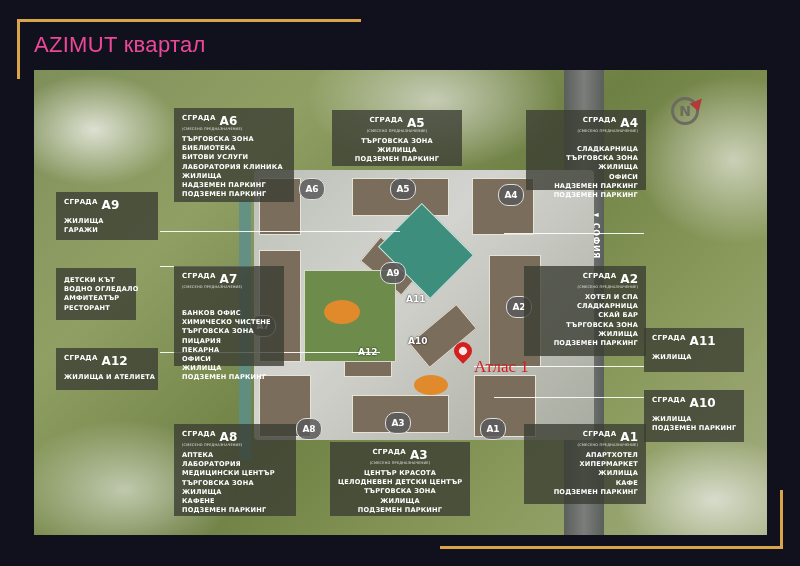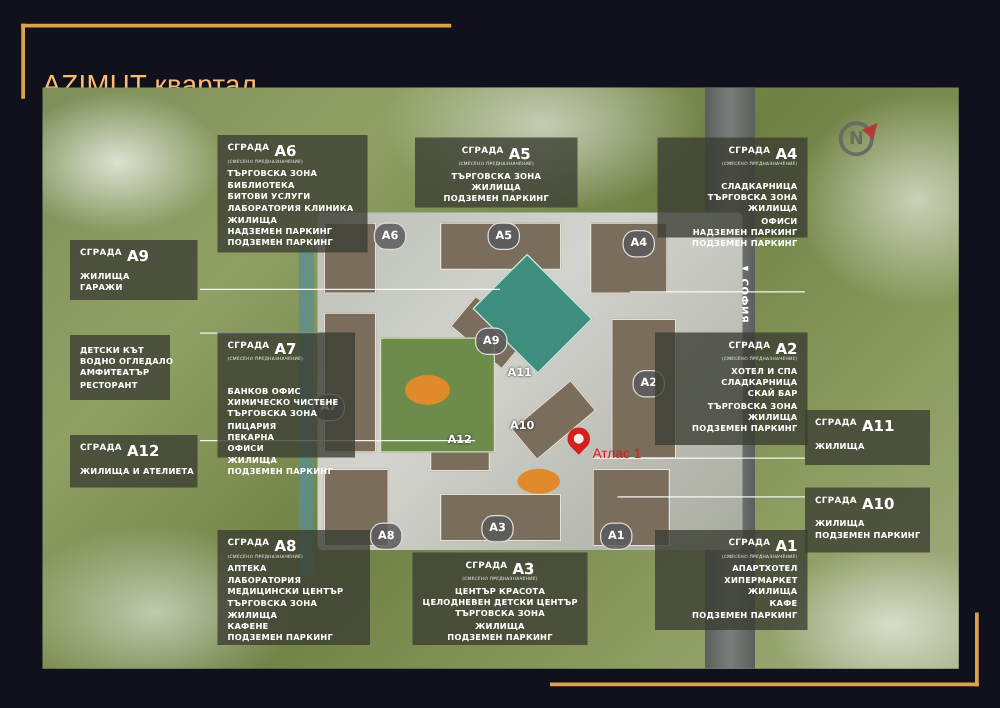--- a/index.html
+++ b/index.html
@@ -1,21 +1,21 @@
 <!DOCTYPE html>
 <html><head>
 <meta charset="utf-8">
 <style>
   html,body{margin:0;padding:0;}
   body{width:800px;height:566px;background:#11111d;position:relative;overflow:hidden;font-family:"DejaVu Sans",sans-serif;}
   .frame-top{position:absolute;left:17px;top:19px;width:344px;height:3px;background:#d9a44a;}
   .frame-left{position:absolute;left:17px;top:19px;width:3px;height:60px;background:#d9a44a;}
   .frame-bottom{position:absolute;left:440px;top:546px;width:343px;height:3px;background:#d9a44a;}
   .frame-right{position:absolute;left:780px;top:490px;width:3px;height:59px;background:#d9a44a;}
-  .title{position:absolute;left:34px;top:32px;color:#fdba74;font-family:"Liberation Sans",sans-serif;font-size:22px;letter-spacing:0.3px;margin-top:23px;}
+  .title{position:absolute;left:34px;top:32px;color:#ec4899;font-family:"Liberation Sans",sans-serif;font-size:22px;letter-spacing:0.3px;}
   .map{position:absolute;left:34px;top:70px;width:733px;height:465px;overflow:hidden;
     background:
       radial-gradient(ellipse 120px 80px at 60px 60px, rgba(235,238,230,0.85), transparent 70%),
       radial-gradient(ellipse 140px 90px at 680px 430px, rgba(230,234,224,0.8), transparent 70%),
       radial-gradient(ellipse 160px 100px at 90px 420px, rgba(215,222,205,0.75), transparent 70%),
       radial-gradient(ellipse 180px 100px at 400px 30px, rgba(225,228,220,0.7), transparent 70%),
       radial-gradient(ellipse 140px 120px at 700px 90px, rgba(220,224,208,0.8), transparent 70%),
       linear-gradient(135deg,#7f8f5a 0%,#90a064 25%,#6f8044 50%,#8a9a5c 75%,#a3ad82 100%);}
   .site{position:absolute;left:220px;top:100px;width:340px;height:270px;background:linear-gradient(135deg,#bcbfb8,#d3d4cf 40%,#a8ab9f);border-radius:4px;}
   .highway{position:absolute;left:530px;top:0;width:40px;height:465px;background:linear-gradient(90deg,#5b5f5c,#7a7d79 50%,#5b5f5c);}
@@ -35,21 +35,21 @@
   .panel .it{font-size:6.6px;font-weight:bold;line-height:9.2px;letter-spacing:0.2px;white-space:nowrap;}
   .panel.right{text-align:right;}
   .panel.right .hd{justify-content:flex-end;}
   .panel.center{text-align:center;}
   .panel.center .hd{justify-content:center;}
   .line{position:absolute;height:1px;background:rgba(255,255,255,0.9);transform-origin:0 0;}
   .compass{position:absolute;left:637px;top:27px;width:28px;height:28px;border-radius:50%;border:3px solid #6b6b62;box-sizing:border-box;color:#6b6b62;font-weight:bold;font-size:14px;display:flex;align-items:center;justify-content:center;}
   .compass-arrow{position:absolute;left:658px;top:27px;width:0;height:0;border-left:6px solid transparent;border-right:6px solid transparent;border-bottom:12px solid #b33a3a;transform:rotate(40deg);}
   .pin{position:absolute;left:420px;top:272px;width:18px;height:18px;border-radius:50% 50% 50% 0;background:#d41f1f;transform:rotate(-45deg);}
   .pin::after{content:"";position:absolute;left:5px;top:5px;width:8px;height:8px;border-radius:50%;background:#fff;opacity:0.9;}
-  .atlas{position:absolute;left:440px;top:287px;color:#d41f1f;font-size:11px;font-family:Liberation Sans, sans-serif;}
+  .atlas{position:absolute;left:440px;top:287px;color:#d41f1f;font-size:17px;font-family:Liberation Serif, serif;}
   .road-label{position:absolute;color:#fff;font-size:8px;font-weight:bold;writing-mode:vertical-rl;letter-spacing:0.5px;}
 </style>
 </head>
 <body>
 
 <div class="frame-top"></div>
 <div class="frame-left"></div>
 <div class="frame-bottom"></div>
 <div class="frame-right"></div>
 

